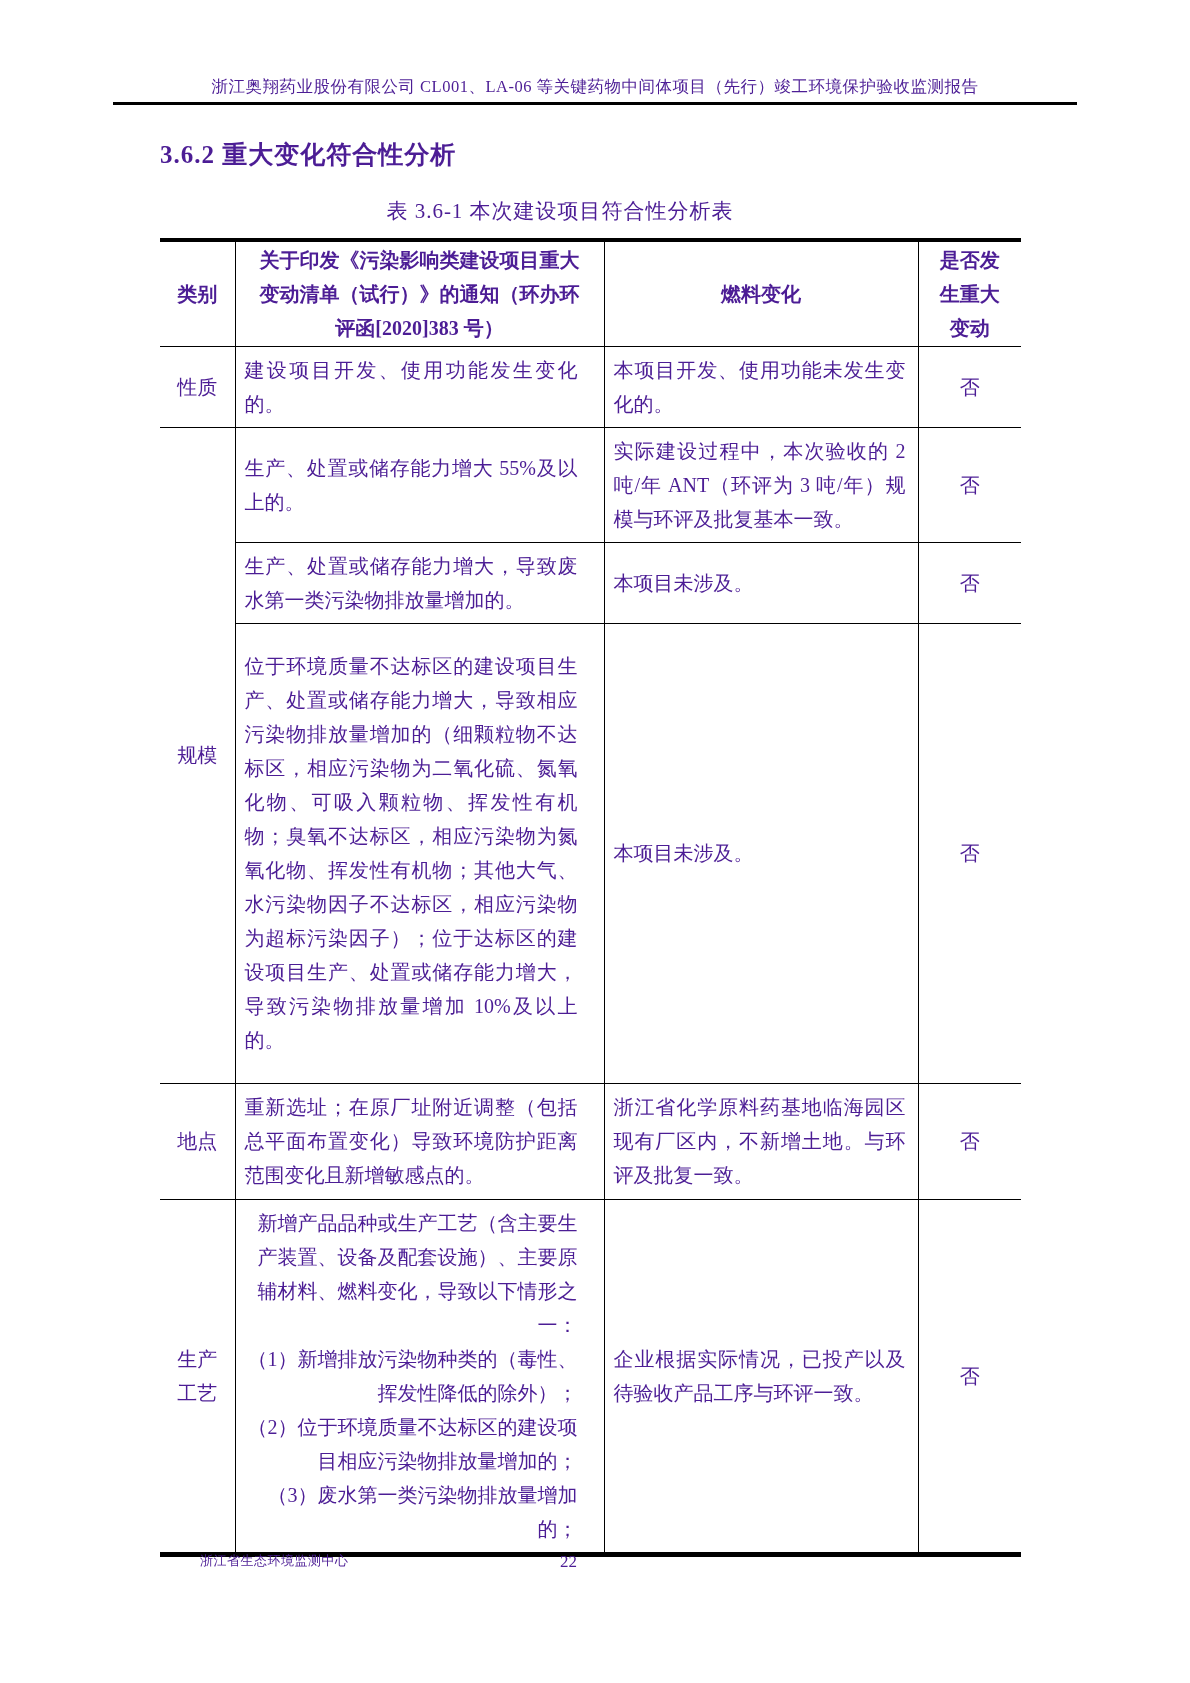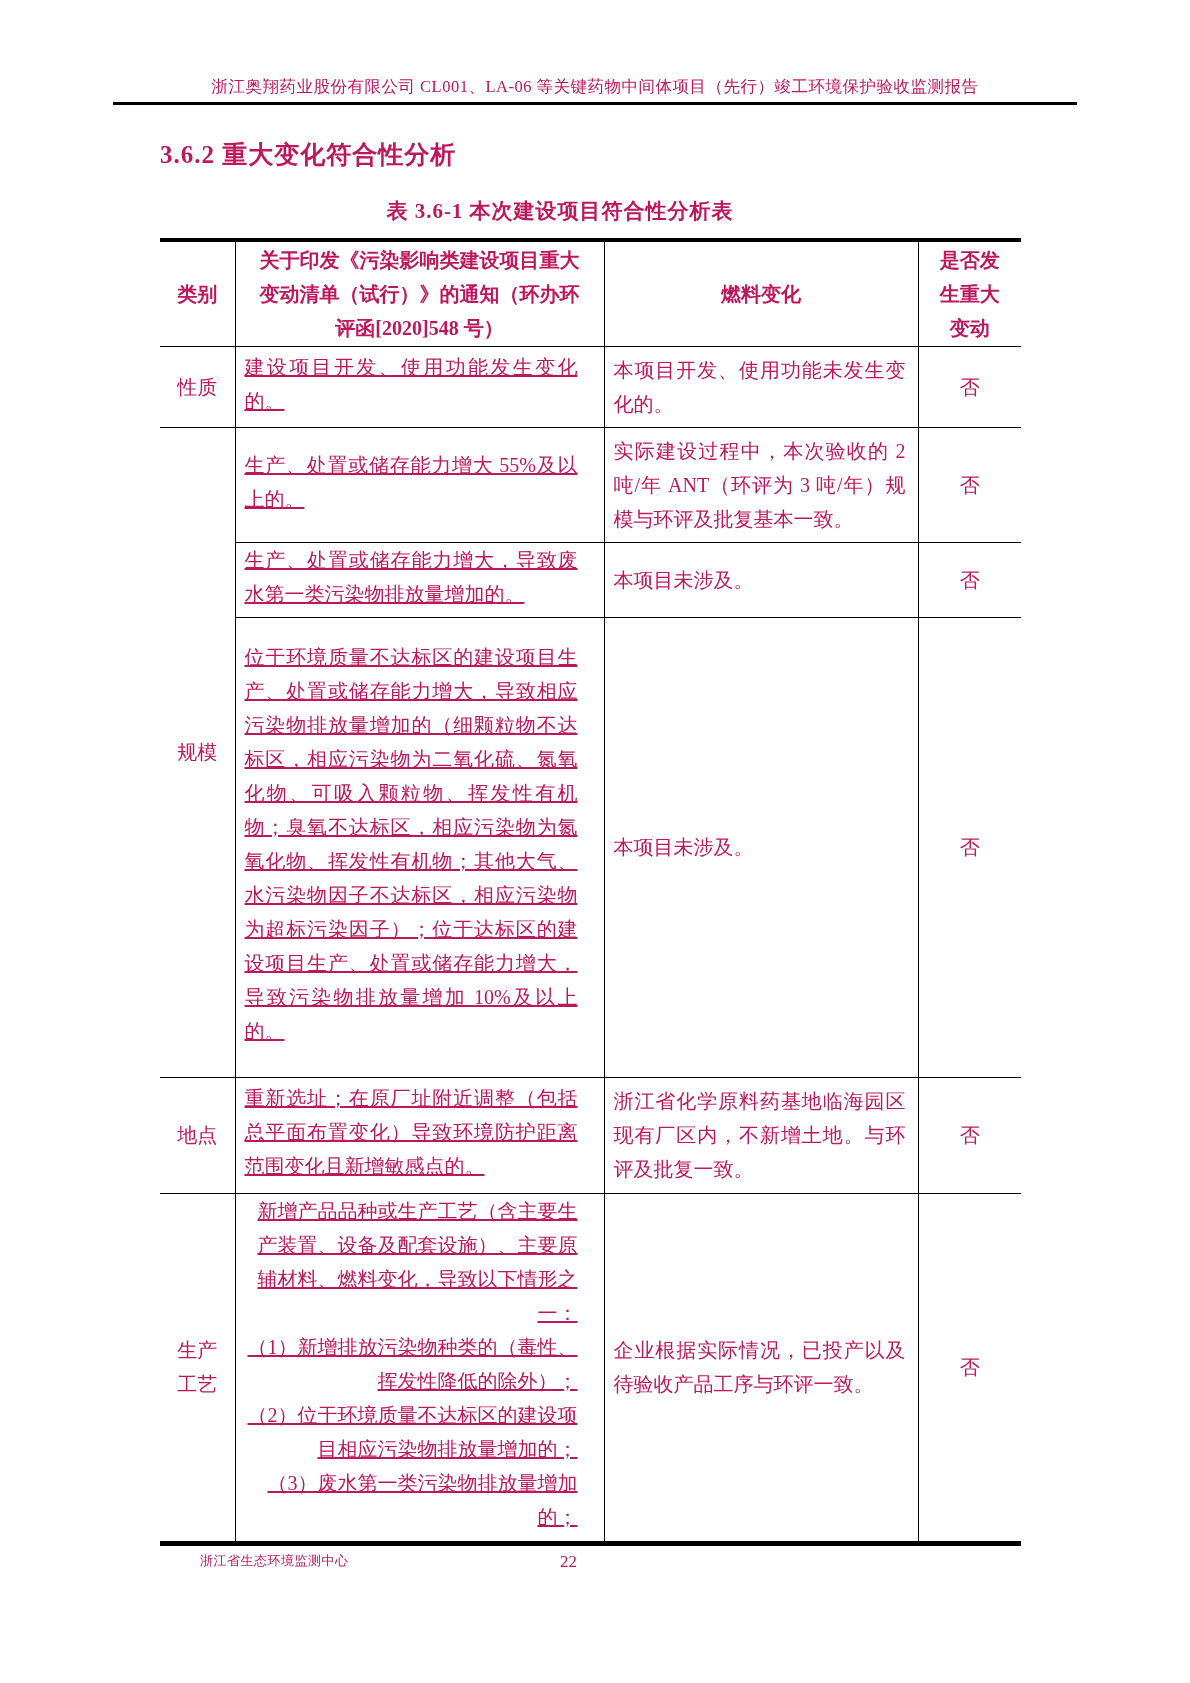--- a/index.html
+++ b/index.html
@@ -1,40 +1,40 @@
 <!DOCTYPE html>
 <html><head>
 <meta charset="utf-8">
 <style>
   * { margin:0; padding:0; box-sizing:border-box; }
   html,body { background:#ffffff; }
   .page {
     position:relative;
     width:1190px; height:1683px;
     background:#ffffff;
-    color:#be185d;
+    color:#4c1d95;
     font-family:"Liberation Serif","DejaVu Serif",serif;
     overflow:hidden;
   }
   .doc-header {
     position:absolute; top:76px; left:113px; width:964px;
     text-align:center; font-size:16.5px; letter-spacing:0.5px;
     white-space:nowrap;
   }
   .header-rule {
     position:absolute; top:102px; left:113px; width:964px; height:3px;
     background:#000;
   }
   .section-title {
     position:absolute; top:138px; left:160px;
     font-size:25px; font-weight:bold; letter-spacing:1px;
   }
   .table-caption {
     position:absolute; top:197px; left:113px; width:894px;
-    text-align:center; font-size:21px; font-weight:bold; letter-spacing:1px;
+    text-align:center; font-size:21px; font-weight:normal; letter-spacing:1px;
   }
   .ctable {
     position:absolute; top:238px; left:160px; width:861px;
     border-collapse:collapse; table-layout:fixed;
     border-top:4px solid #000; border-bottom:5px solid #000;
     font-size:20px; line-height:34px;
   }
   .ctable th, .ctable td {
     border:1px solid #000;
     vertical-align:middle;
@@ -47,24 +47,23 @@
   tr.r2 { height:108px; }
   tr.r3 { height:68px; }
   tr.r4 { height:460px; }
   tr.r5 { height:116px; }
   tr.r6 { height:350px; }
   td.cat { text-align:center; padding:0 14px; }
   th.cat { padding:0 14px; }
   th.crit-h { padding:0 18px; }
   th.ans-h { padding:0 20px; }
   td.crit {
-    padding:0 26px 6px 9px;
+    padding:6px 26px 6px 9px;
     text-align:justify;
     text-justify:inter-ideograph;
-    text-decoration:underline;
   }
   td.crit.pre { white-space:pre-wrap; text-align:right; }
   td.act {
     padding:6px 12px 6px 9px;
     text-align:justify;
     text-justify:inter-ideograph;
   }
   td.ans { text-align:center; }
   .footer-org {
     position:absolute; top:1552px; left:200px;
@@ -90,21 +89,21 @@
   <table class="ctable">
     <colgroup>
       <col style="width:75px">
       <col style="width:369px">
       <col style="width:314px">
       <col style="width:103px">
     </colgroup>
     <thead>
       <tr class="hrow">
         <th class="cat">类别</th>
-        <th class="crit-h">关于印发《污染影响类建设项目重大变动清单（试行）》的通知（环办环评函[2020]548 号）</th>
+        <th class="crit-h">关于印发《污染影响类建设项目重大变动清单（试行）》的通知（环办环评函[2020]383 号）</th>
         <th class="act-h">燃料变化</th>
         <th class="ans-h">是否发生重大变动</th>
       </tr>
     </thead>
     <tbody>
       <tr class="r1">
         <td class="cat">性质</td>
         <td class="crit">建设项目开发、使用功能发生变化的。</td>
         <td class="act">本项目开发、使用功能未发生变化的。</td>
         <td class="ans">否</td>

